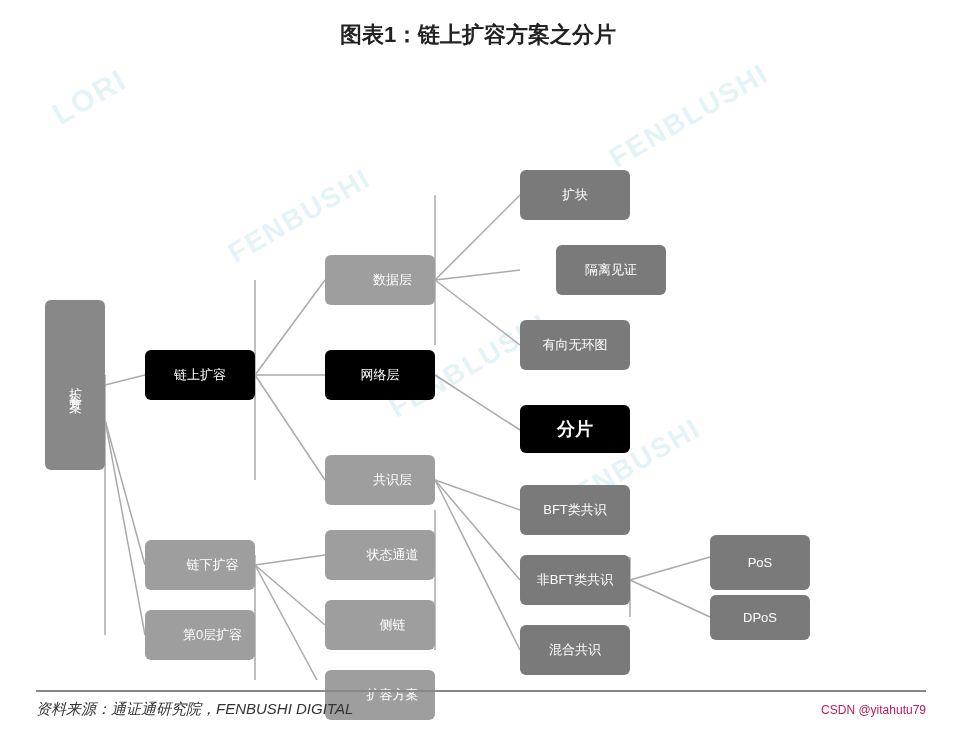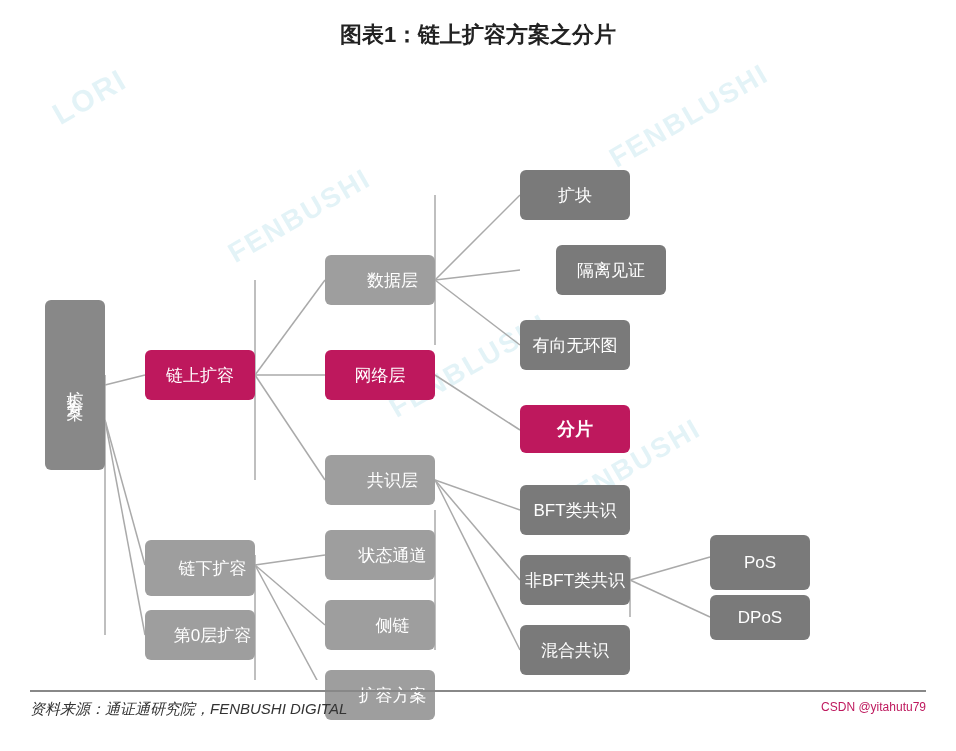--- a/index.html
+++ b/index.html
@@ -52,33 +52,33 @@
     }
 
     
     .node {
       position: absolute;
       display: flex;
       align-items: center;
       justify-content: center;
       text-align: center;
       border-radius: 6px;
-      font-size: 17px;
+      font-size: 13px;
       color: #333;
       z-index: 2;
     }
 
     .node-gray {
       background: #888;
       color: #fff;
       border-radius: 6px;
     }
 
     .node-orange {
-      background: #be185d;
+      background: #000000;
       color: #fff;
       border-radius: 6px;
     }
 
     .node-light-gray {
       background: #9e9e9e;
       color: #fff;
       border-radius: 6px;
       padding-left: 25px;
     }
@@ -97,25 +97,26 @@
       height: 100%;
       z-index: 1;
       pointer-events: none;
     }
 
     
     .footer {
       position: relative;
       z-index: 1;
       display: flex;
-      align-items: flex-start;
+      align-items: center;
       justify-content: space-between;
       border-top: 2px solid #888;
       padding-top: 8px;
       margin-top: 10px;
+      margin-left: 6px;
     }
 
     .footer-left {
       font-size: 15px;
       font-style: italic;
       color: #333;
       font-weight: 500;
     }
 
     .footer-right {
@@ -183,21 +184,21 @@
       <line x1="600" y1="477" x2="600" y2="537" stroke="#aaa" stroke-width="1.5"></line>
     </svg>
 
     <div class="node node-gray" style="left:15px; top:220px; width:60px; height:170px;">
       <span class="node-vertical">扩容方案</span>
     </div>
 
     <div class="node node-orange" style="left:115px; top:270px; width:110px; height:50px;">
       <span>链上扩容</span>
     </div>
-    <div class="node node-light-gray" style="left:115px; top:460px; width:110px; height:56px;">
+    <div class="node node-light-gray" style="left:115px; top:460px; width:110px; height:50px;">
       <span>链下扩容</span>
     </div>
     <div class="node node-light-gray" style="left:115px; top:530px; width:110px; height:50px;">
       <span>第0层扩容</span>
     </div>
 
     <div class="node node-light-gray" style="left:295px; top:175px; width:110px; height:50px;">
       <span>数据层</span>
     </div>
     <div class="node node-orange" style="left:295px; top:270px; width:110px; height:50px;">

